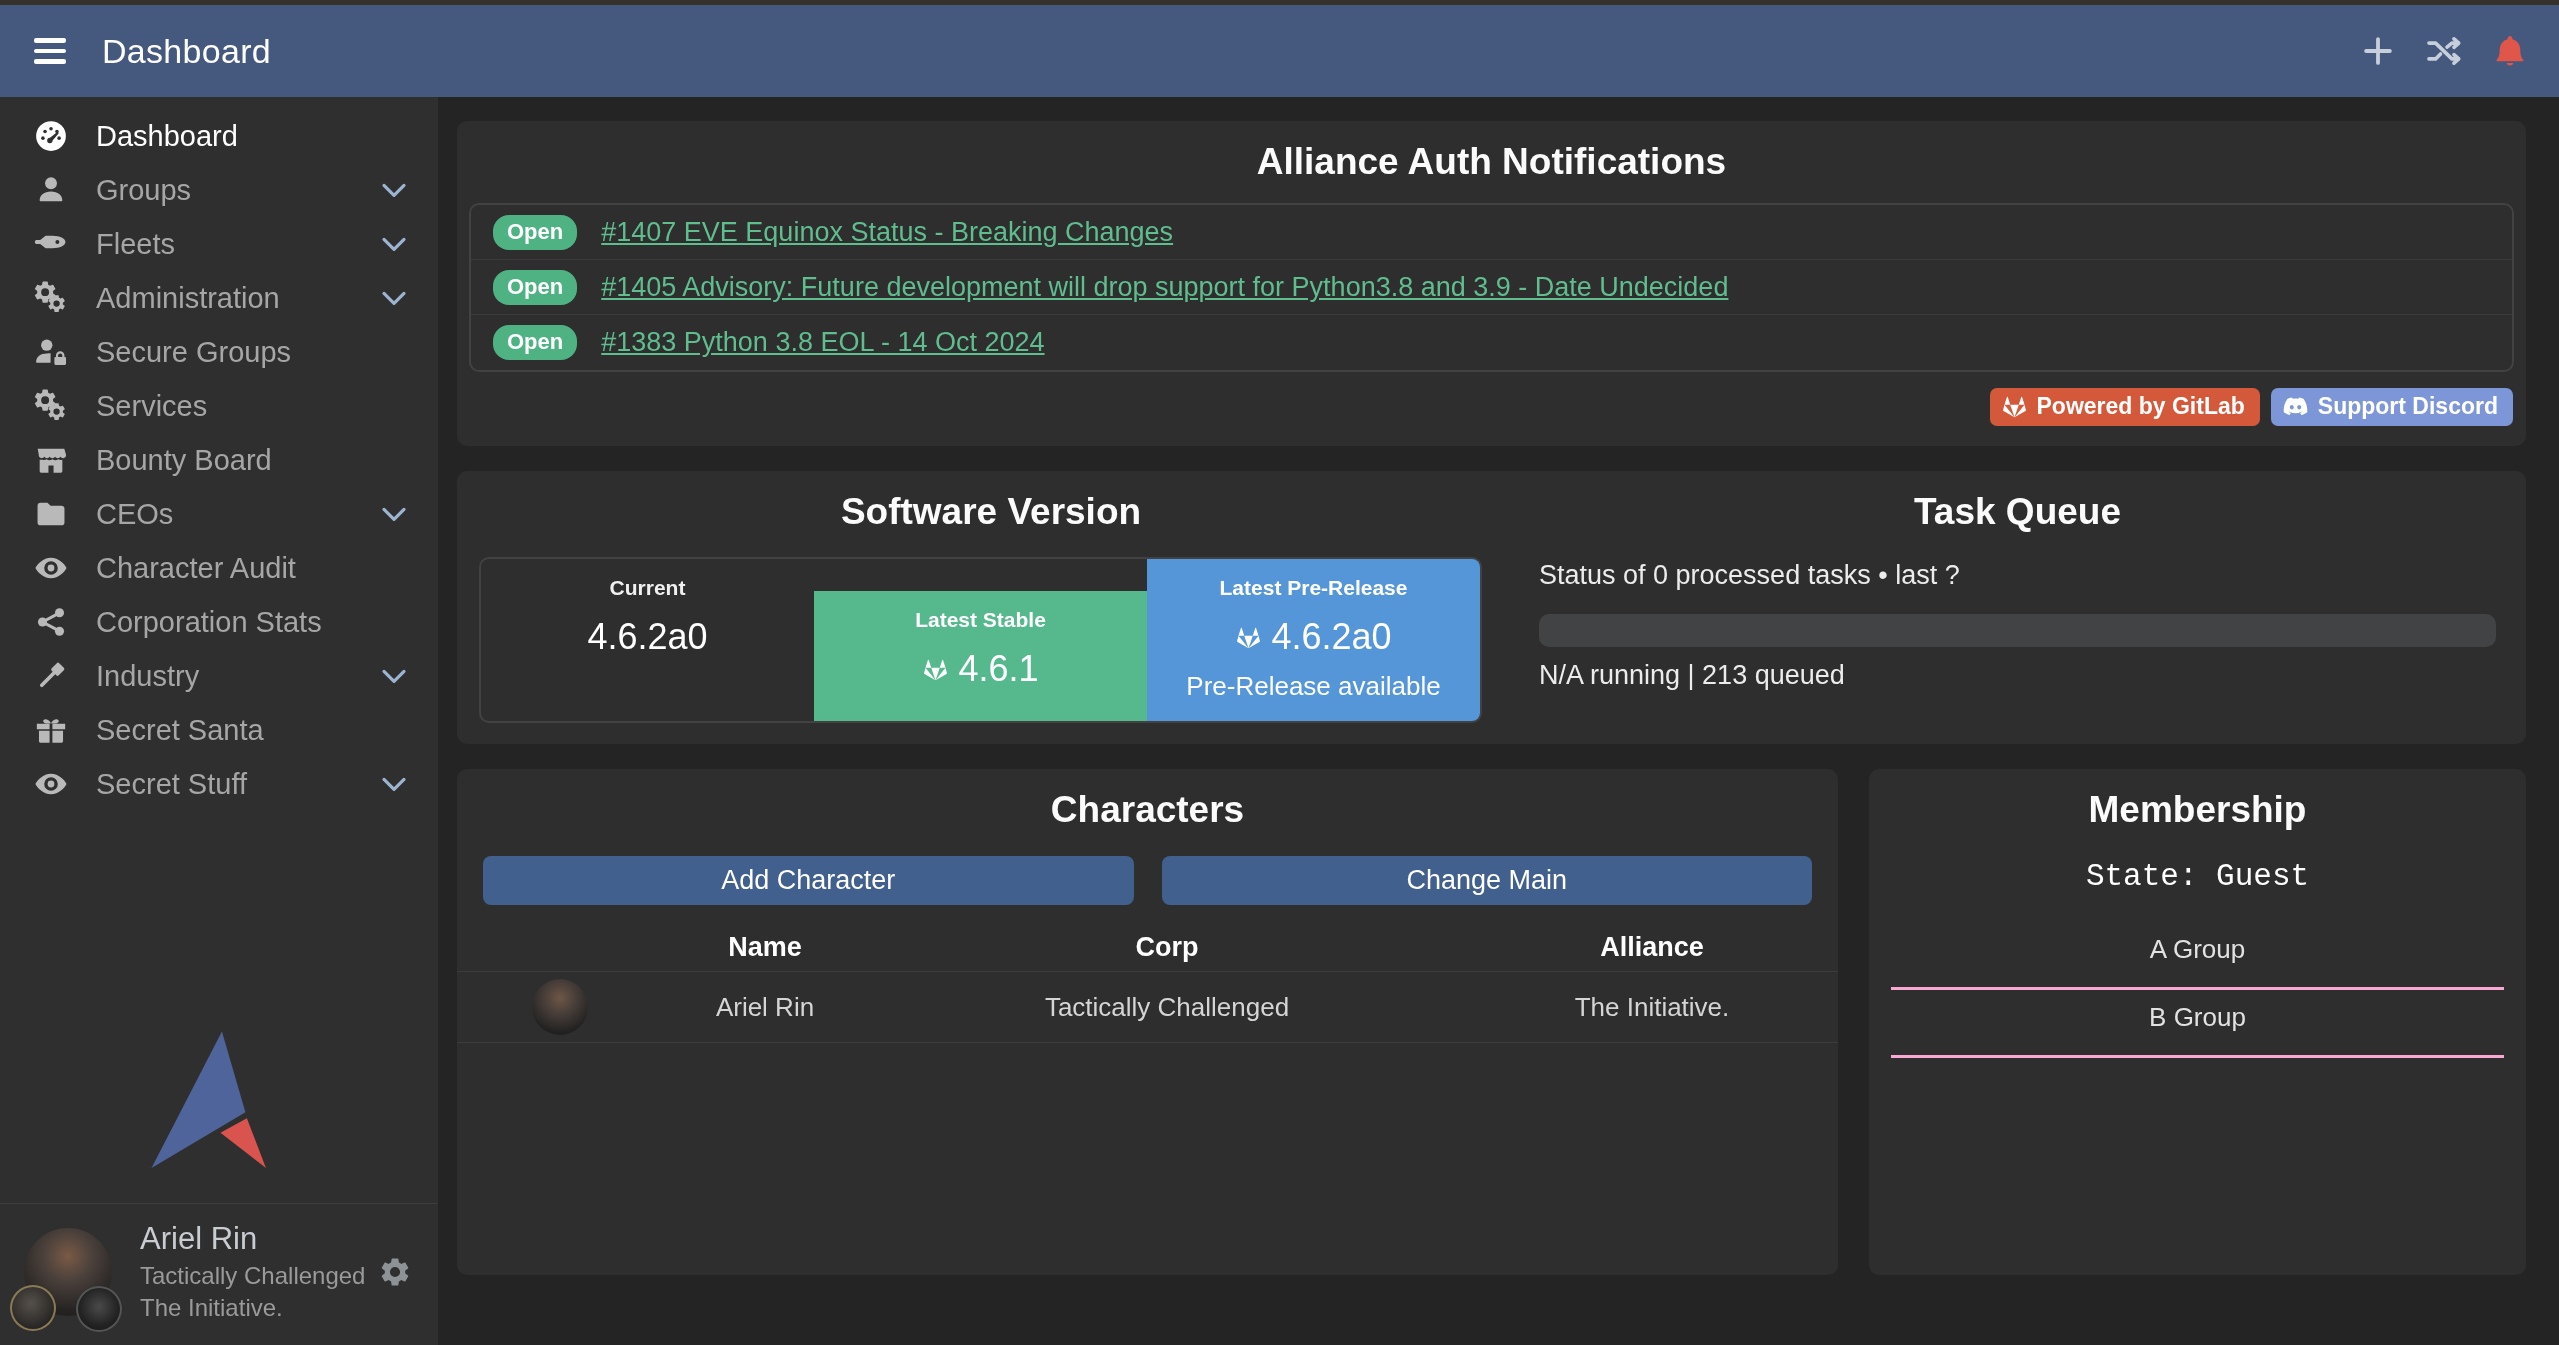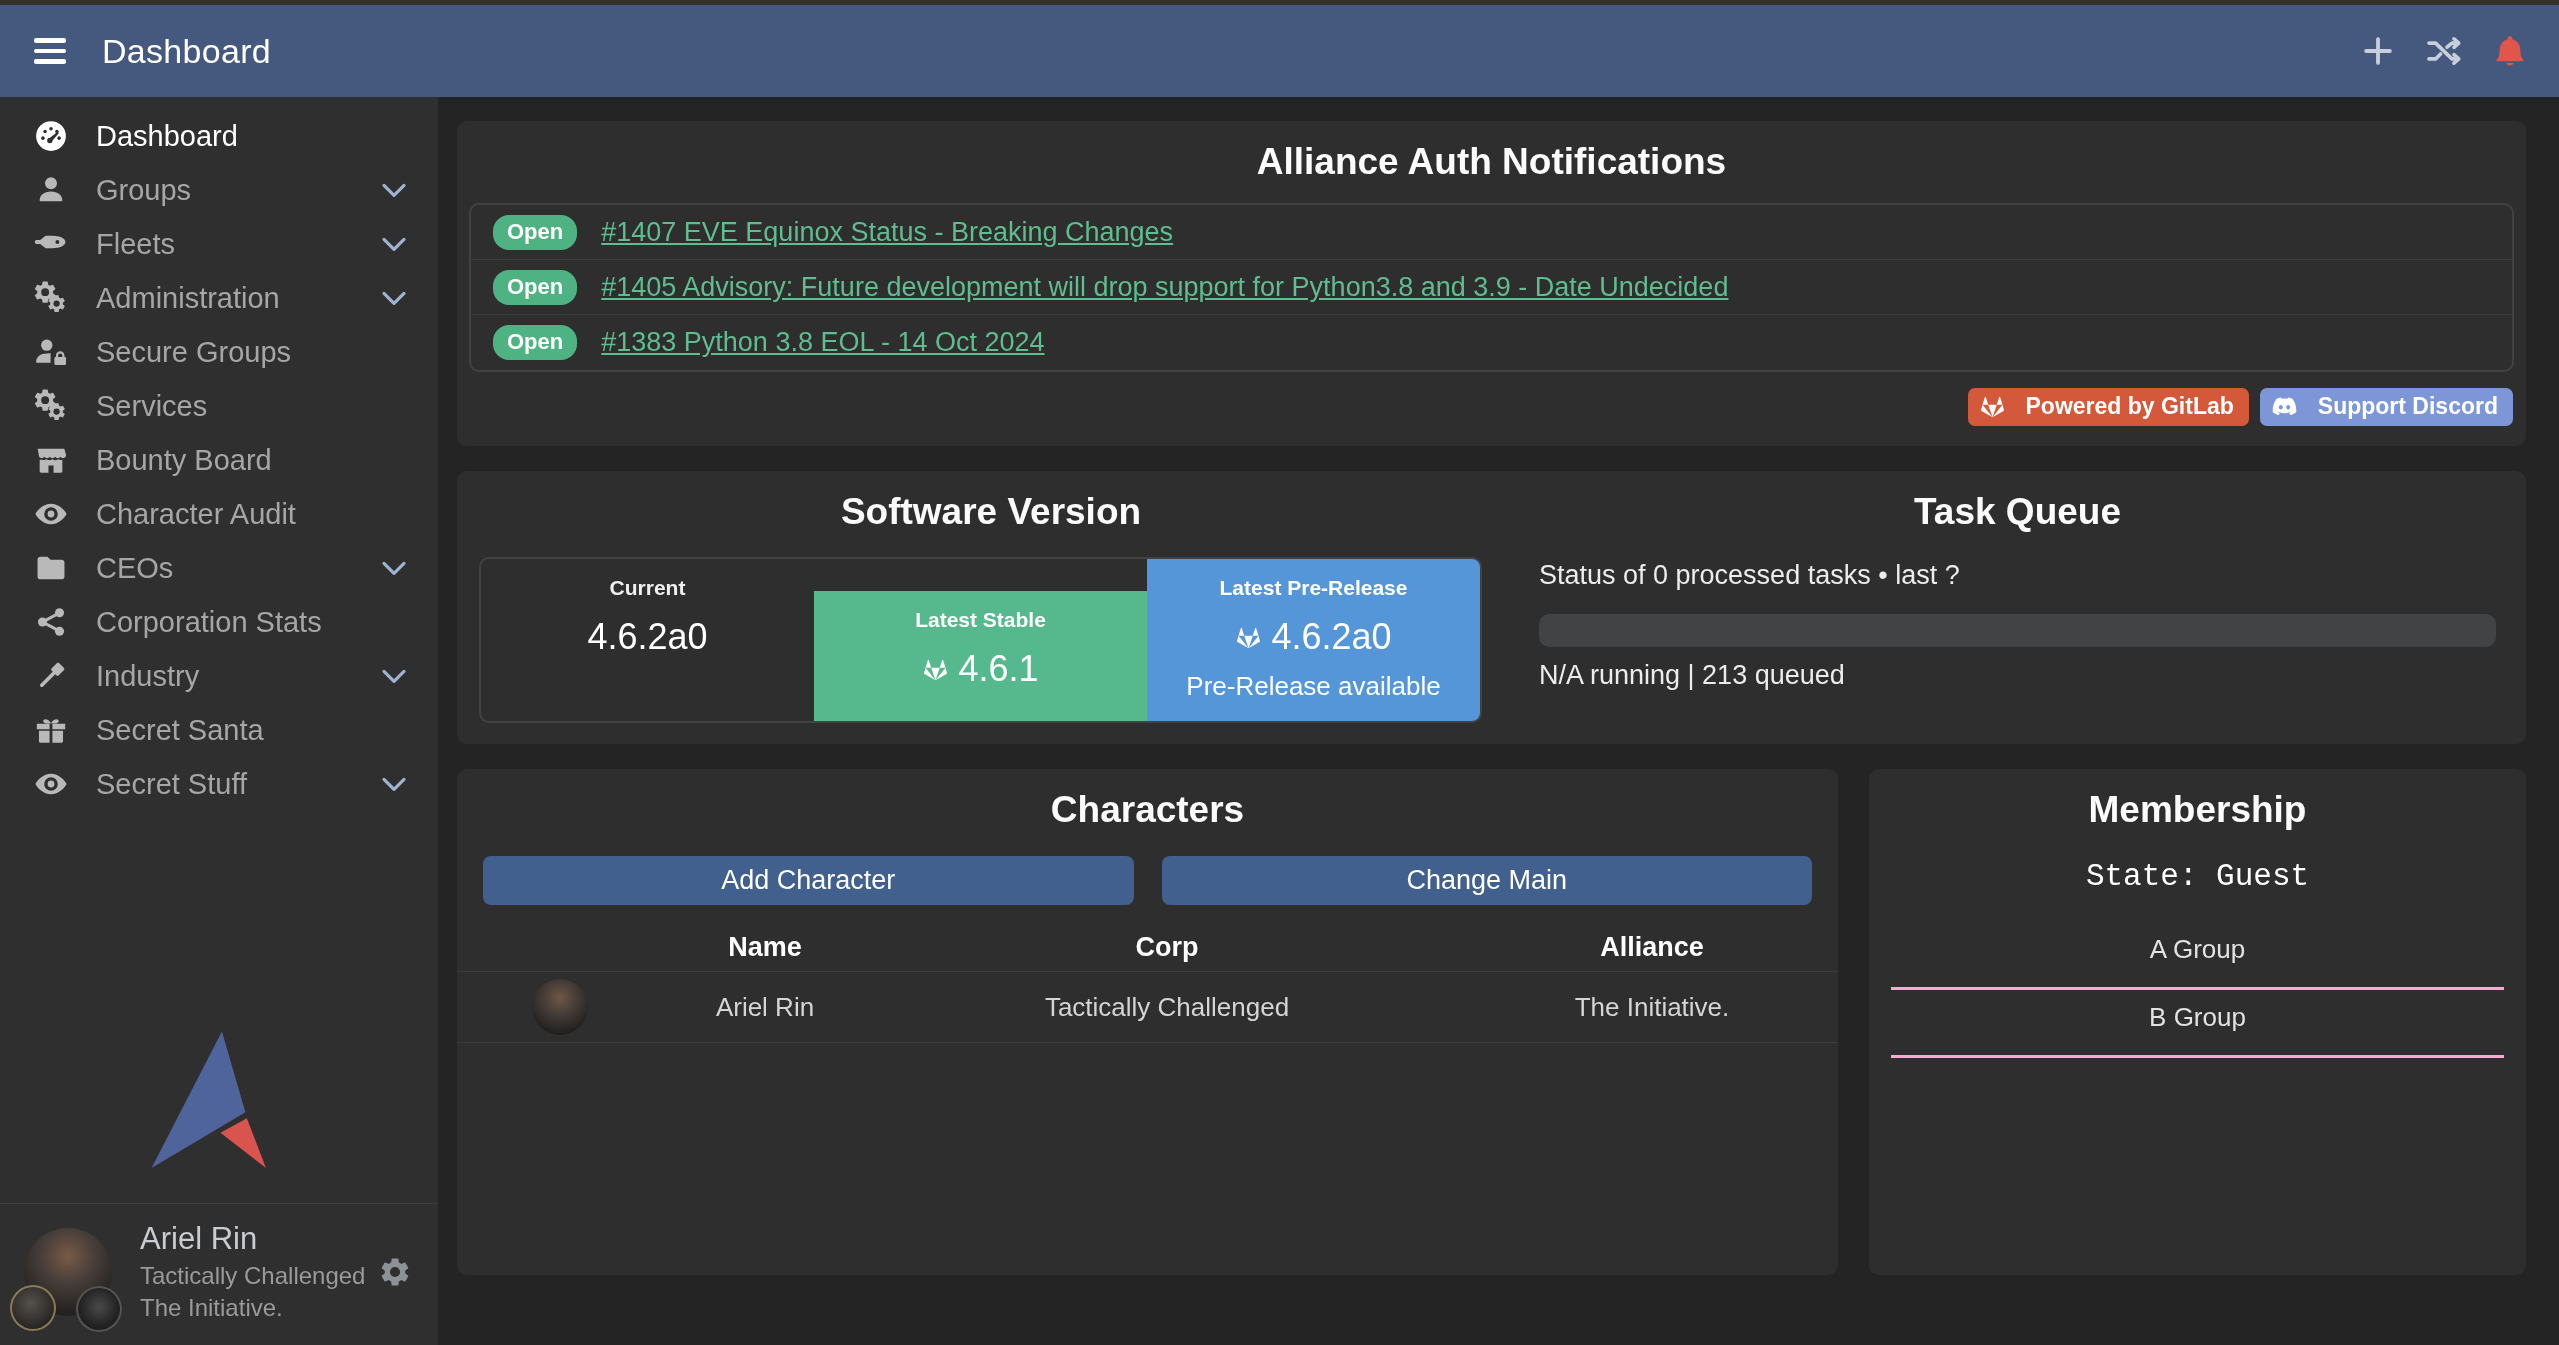--- a/index.html
+++ b/index.html
@@ -57,21 +57,21 @@
   .panel-title { text-align:center; font-size:37px; font-weight:600; color:#fbfbfb; padding-top:20px; }
 
   
   .notif-panel { height:325px; position:relative; flex:none; }
   .notif-box { margin:20px 12px 0; border:2px solid #424242; border-radius:10px; }
   .notif-row { height:55px; display:flex; align-items:center; padding:0 20px 0 22px; border-bottom:1px solid #3b3b3b; }
   .notif-row:last-child { border-bottom:none; }
   .open-badge { background:var(--open-badge-green,#4fb283); color:#fff; font-size:22px; font-weight:bold; padding:6px 14px 7px; border-radius:16px; line-height:1; flex:none; }
   .notif-link { margin-left:24px; font-size:27px; color:var(--link-green,#5fbd8e); text-decoration:underline; cursor:pointer; white-space:nowrap; }
   .footer-badges { position:absolute; right:13px; bottom:20px; display:flex; gap:11px; }
-  .fbadge { display:inline-flex; align-items:center; gap:20px; color:#fff; font-weight:bold; font-size:23px; padding:5px 15px 6px 11px; border-radius:7px; cursor:pointer; text-decoration:none; }
+  .fbadge { display:inline-flex; align-items:center; gap:9px; color:#fff; font-weight:bold; font-size:23px; padding:5px 15px 6px 11px; border-radius:7px; cursor:pointer; text-decoration:none; }
   .fbadge .fb-icon { width:27px; height:27px; display:inline-flex; }
   .fbadge .fb-icon svg { width:100%; height:100%; }
   .fbadge.gitlab { background:var(--gitlab-orange,#d4593a); }
   .fbadge.discord { background:var(--discord-blue,#7d96d8); }
 
   
   .version-panel { height:273px; display:flex; flex:none; }
   .sw-col { width:1046px; flex:none; padding-left:22px; }
   .ver-box { margin-top:24px; width:1003px; height:166px; border:2px solid #424242; border-radius:10px; display:flex; overflow:hidden; }
   .ver-cell { flex:1; text-align:center; padding-top:17px; }
@@ -231,38 +231,38 @@
               <svg viewBox="0 0 24 24" fill="currentColor">
                 <path d="M2.6 4h18.8l1.2 4.3c.3 1.2-.7 2.4-2 2.4-.8 0-1.5-.4-1.9-1-.4.6-1.1 1-1.9 1s-1.5-.4-1.9-1c-.4.6-1.1 1-1.9 1s-1.5-.4-1.9-1c-.4.6-1.1 1-1.9 1s-1.5-.4-1.9-1c-.4.6-1.1 1-1.9 1-1.3 0-2.3-1.2-2-2.4L2.6 4z"></path>
                 <path d="M4 11.8V20a1 1 0 0 0 1 1h5.2v-5.2h3.6V21H19a1 1 0 0 0 1-1v-8.2c-.9.3-2 .2-2.9-.3a3.9 3.9 0 0 1-4.1 0 3.9 3.9 0 0 1-4.1 0c-.9.5-2 .6-2.9.3z"></path>
               </svg>
             </span>
             <span class="label">Bounty Board</span>
           </div>
           <div class="side-item">
             <span class="icon">
               <svg viewBox="0 0 24 24" fill="currentColor">
+                <path d="M2.5 6c0-1.1.9-2 2-2h5l2.2 2.2h7.8c1.1 0 2 .9 2 2V18a2 2 0 0 1-2 2h-15a2 2 0 0 1-2-2V6z"></path>
+              </svg>
+            </span>
+            <span class="label">CEOs</span>
+            <span class="chev">
+              <svg viewBox="0 0 24 24" fill="none" stroke="currentColor" stroke-width="2.4" stroke-linecap="round" stroke-linejoin="round">
+                <path d="M4.5 8.5 12 16l7.5-7.5"></path>
+              </svg>
+            </span>
+          </div>
+          <div class="side-item">
+            <span class="icon">
+              <svg viewBox="0 0 24 24" fill="currentColor">
                 <path fill-rule="evenodd" d="M12 4.8C6.6 4.8 2.3 9.3 1 12c1.3 2.7 5.6 7.2 11 7.2S21.7 14.7 23 12c-1.3-2.7-5.6-7.2-11-7.2zm0 12a4.8 4.8 0 1 1 0-9.6 4.8 4.8 0 0 1 0 9.6z"></path>
                 <circle cx="12" cy="12" r="2.4"></circle>
               </svg>
             </span>
             <span class="label">Character Audit</span>
-          </div>
-          <div class="side-item">
-            <span class="icon">
-              <svg viewBox="0 0 24 24" fill="currentColor">
-                <path d="M2.5 6c0-1.1.9-2 2-2h5l2.2 2.2h7.8c1.1 0 2 .9 2 2V18a2 2 0 0 1-2 2h-15a2 2 0 0 1-2-2V6z"></path>
-              </svg>
-            </span>
-            <span class="label">CEOs</span>
-            <span class="chev">
-              <svg viewBox="0 0 24 24" fill="none" stroke="currentColor" stroke-width="2.4" stroke-linecap="round" stroke-linejoin="round">
-                <path d="M4.5 8.5 12 16l7.5-7.5"></path>
-              </svg>
-            </span>
           </div>
           <div class="side-item">
             <span class="icon">
               <svg viewBox="0 0 24 24">
                 <g stroke="currentColor" stroke-width="2.2">
                   <line x1="6" y1="12" x2="18" y2="5.5"></line>
                   <line x1="6" y1="12" x2="18" y2="18.5"></line>
                 </g>
                 <g fill="currentColor">
                   <circle cx="18" cy="5.5" r="3.2"></circle>

